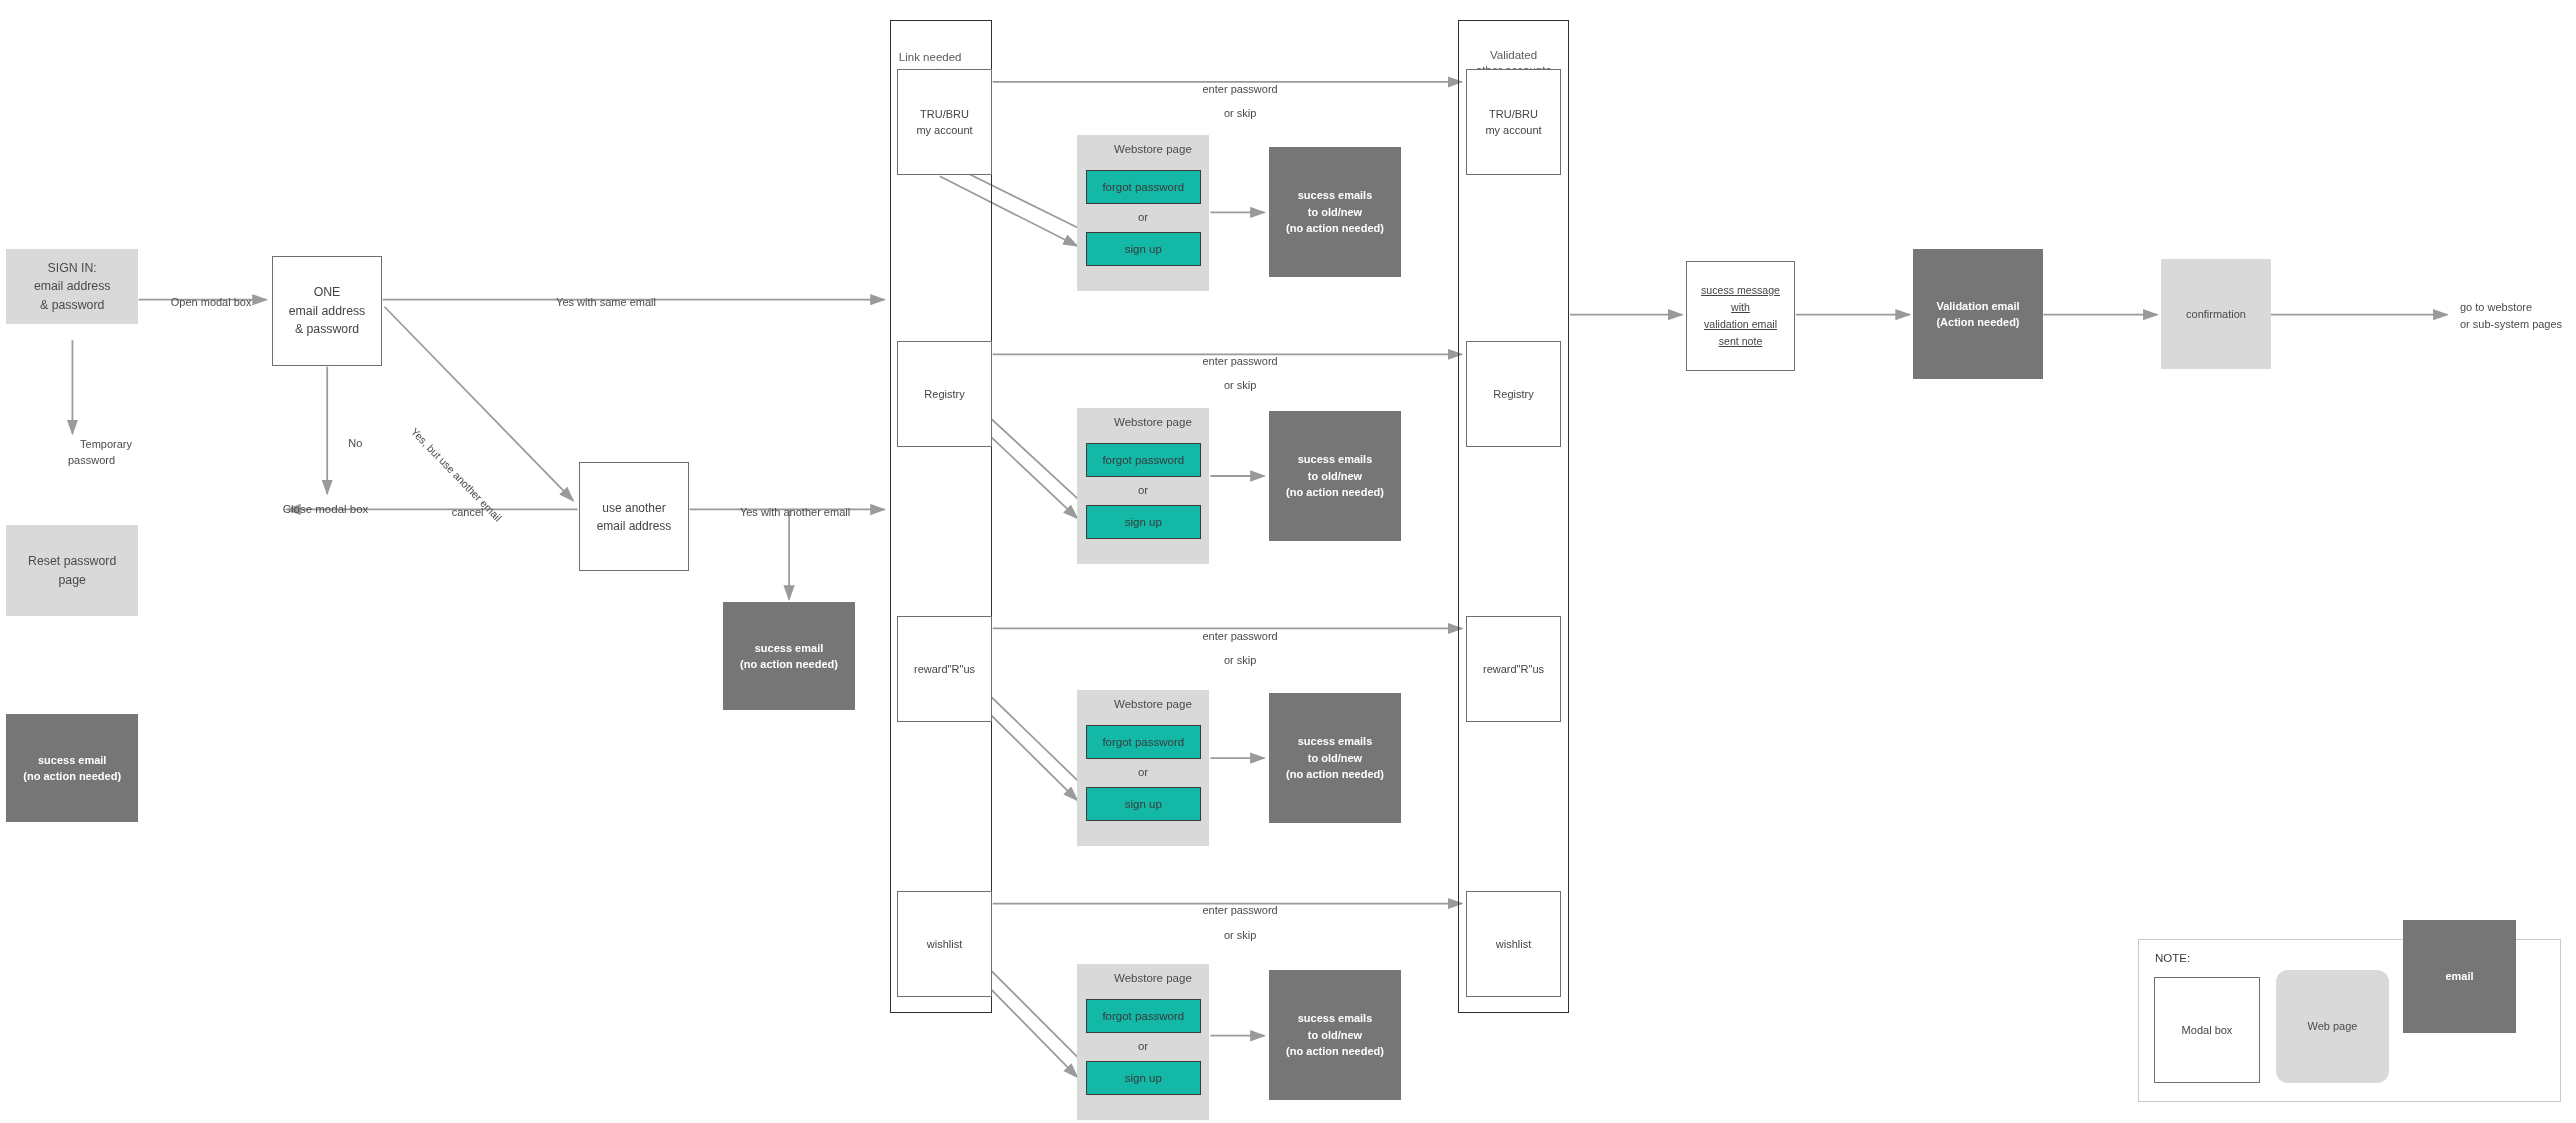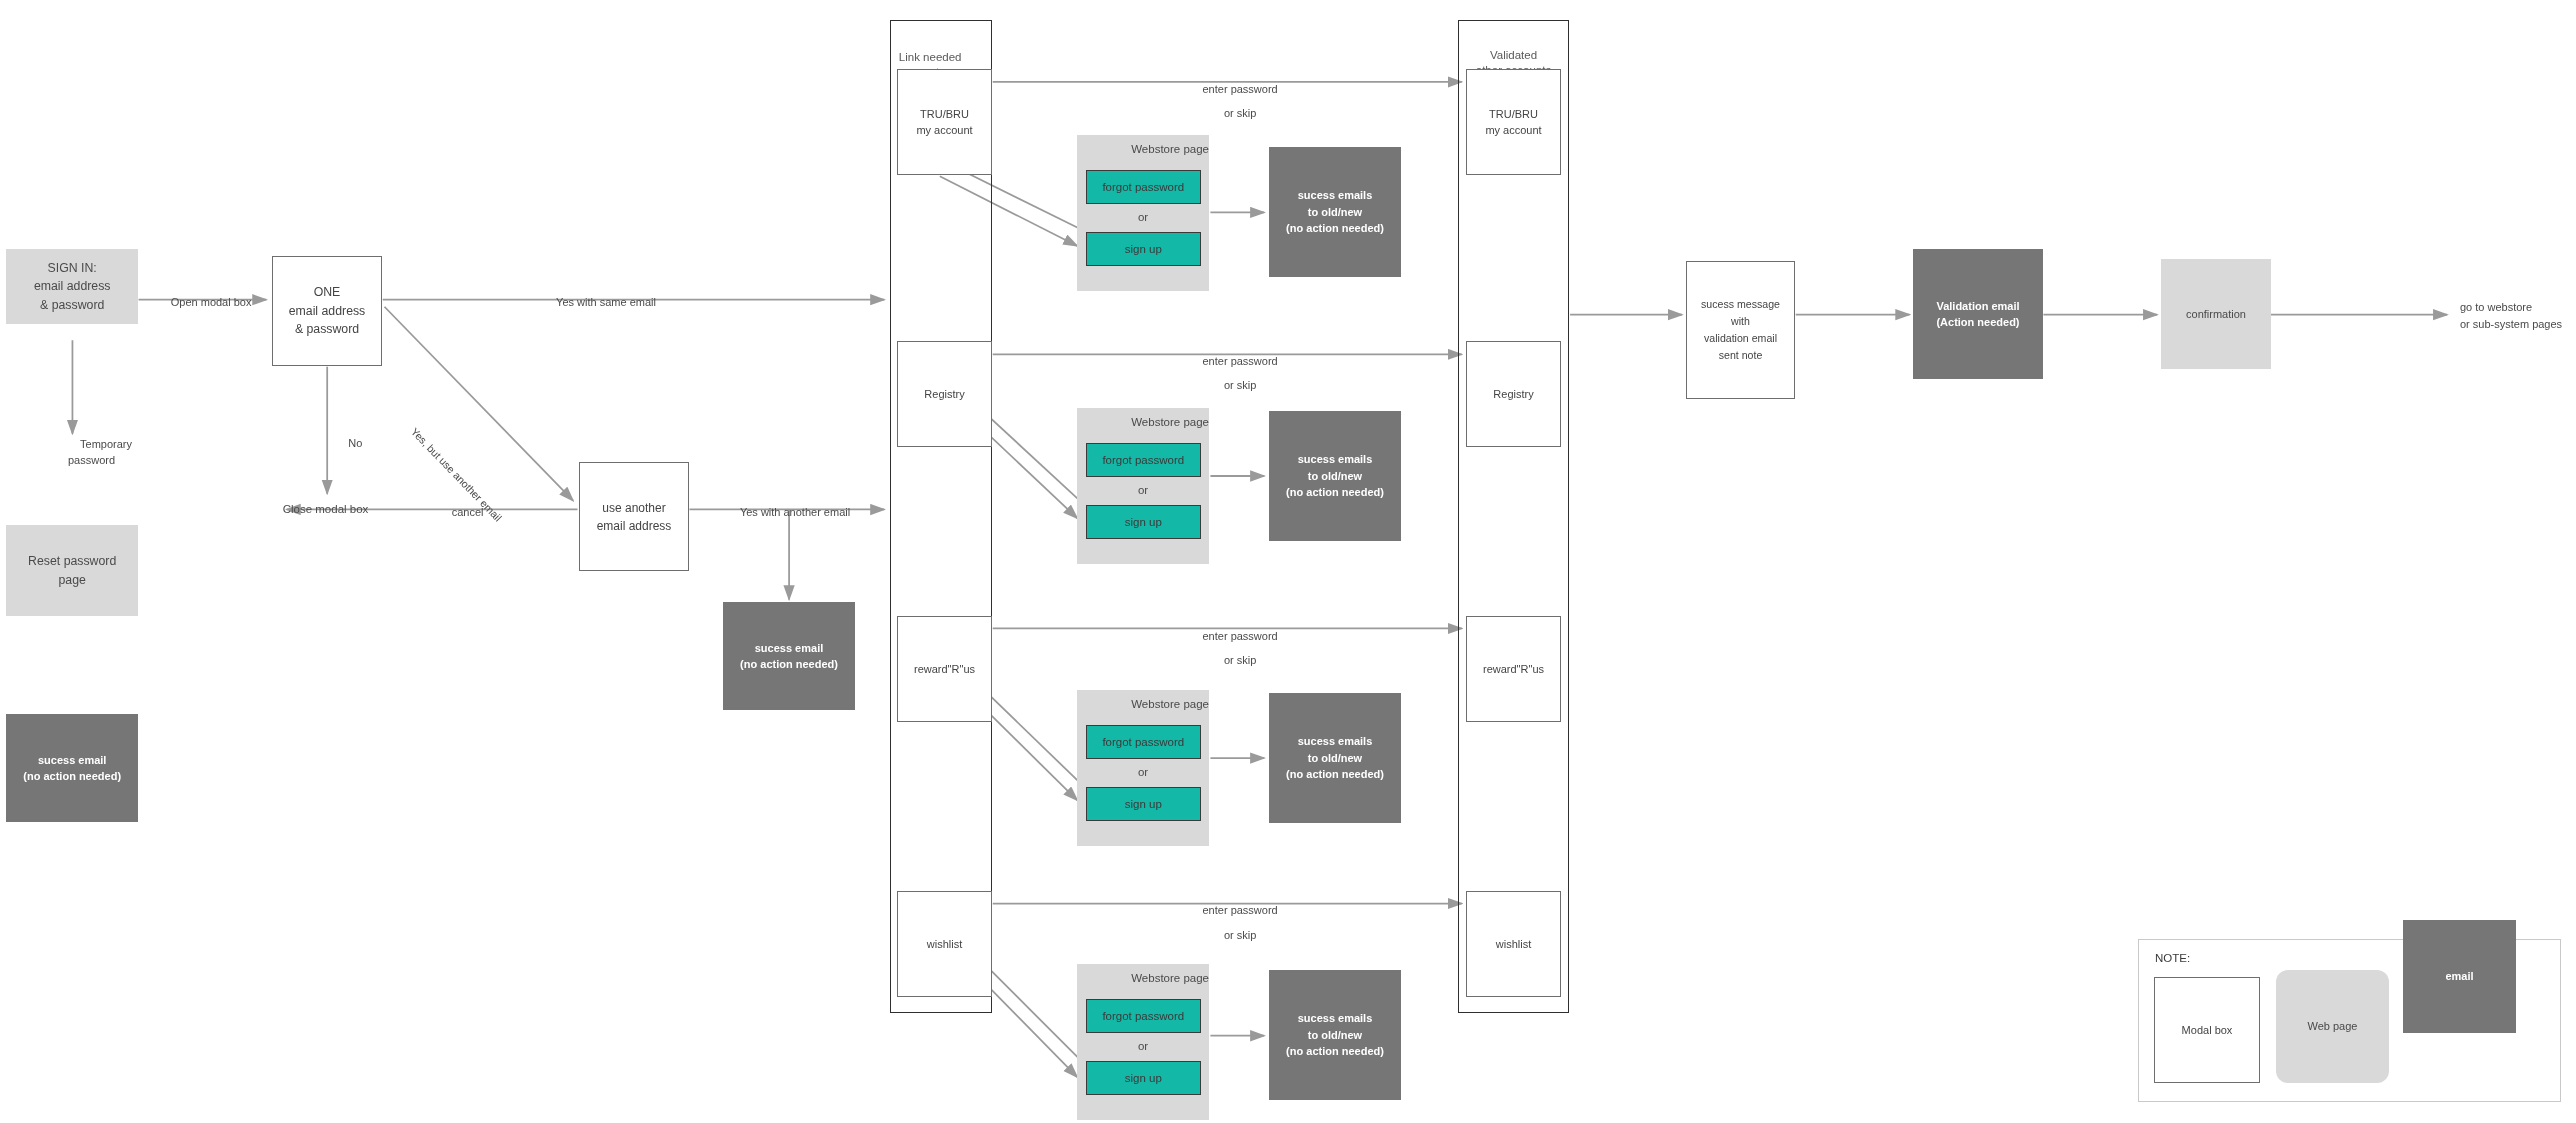--- a/index.html
+++ b/index.html
@@ -13,21 +13,21 @@
   .webpage{background:#d9d9d9;color:#4a4a4a;border:none;}
   .modal{background:#ffffff;border:1.3px solid #6e6e6e;color:#444444;}
   .email{background:#767676;color:#ffffff;font-weight:bold;border:none;}
   .plain{background:transparent;color:#4a4a4a;}
 
   .group{position:absolute;box-sizing:border-box;border:1.3px solid #2f2f2f;background:transparent;}
   .group-title{position:absolute;left:0;right:0;text-align:center;color:#5a5a5a;font-size:11.5px;line-height:1.35;white-space:pre-line;}
   .group-title.left{text-align:left;padding-left:8.8px;}
 
   .panel{position:absolute;box-sizing:border-box;background:#d9d9d9;}
-  .panel-title{position:absolute;left:0;right:0;top:8px;text-align:right;color:#4a4a4a;font-size:11.5px;}
+  .panel-title{position:absolute;left:0;right:0;top:8px;text-align:left;color:#4a4a4a;font-size:11.5px;padding-left:37px;}
   .btn{position:absolute;box-sizing:border-box;background:#14b8a6;border:1.3px solid #3a3a3a;display:flex;align-items:center;justify-content:center;color:#3a3a3a;font-size:11.5px;}
   .ortext{position:absolute;left:0;right:0;text-align:center;color:#4a4a4a;font-size:11.5px;}
 
   .edgelabel{position:absolute;color:#4a4a4a;font-size:11px;white-space:pre;text-align:center;}
 
   svg.wires{position:absolute;left:0;top:0;width:2576px;height:1123px;pointer-events:none;}
 
   .legend{position:absolute;box-sizing:border-box;border:1.3px solid #c9c9c9;background:#ffffff;}
   .legend-title{position:absolute;color:#3a3a3a;font-size:11.5px;}
 </style>
@@ -306,21 +306,21 @@
       <span>sign up</span>
     </div>
   </div>
 
   <div class="node email" style="left:1269px;top:970px;width:132px;height:130px;font-size:11px;">
     <span class="lbl">sucess emails
 to old/new
 (no action needed)</span>
   </div>
 
-  <div class="node modal" style="left:1686px;top:261px;width:109px;height:138px;font-size:10.6px;line-height:1.6;">
+  <div class="node modal" style="left:1686px;top:261px;width:109px;height:110px;font-size:10.6px;line-height:1.6;text-decoration:underline;">
     <span class="lbl">sucess message
 with
 validation email
 sent note</span>
   </div>
 
   <div class="node email" style="left:1913px;top:249px;width:130px;height:130px;font-size:11px;">
     <span class="lbl">Validation email
 (Action needed)</span>
   </div>

